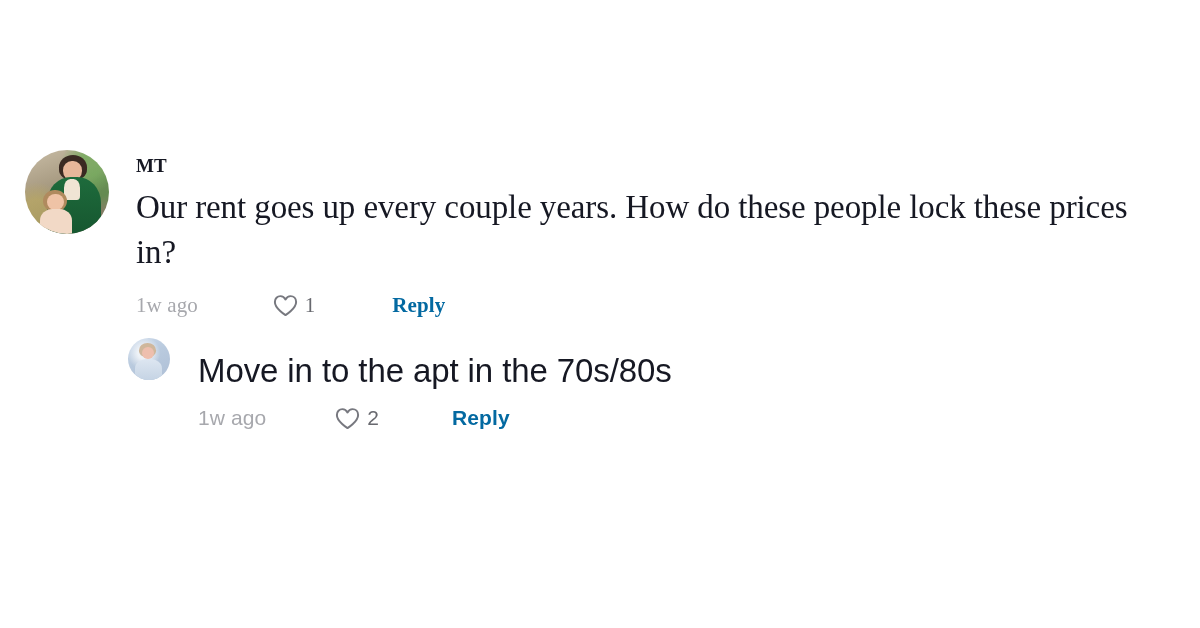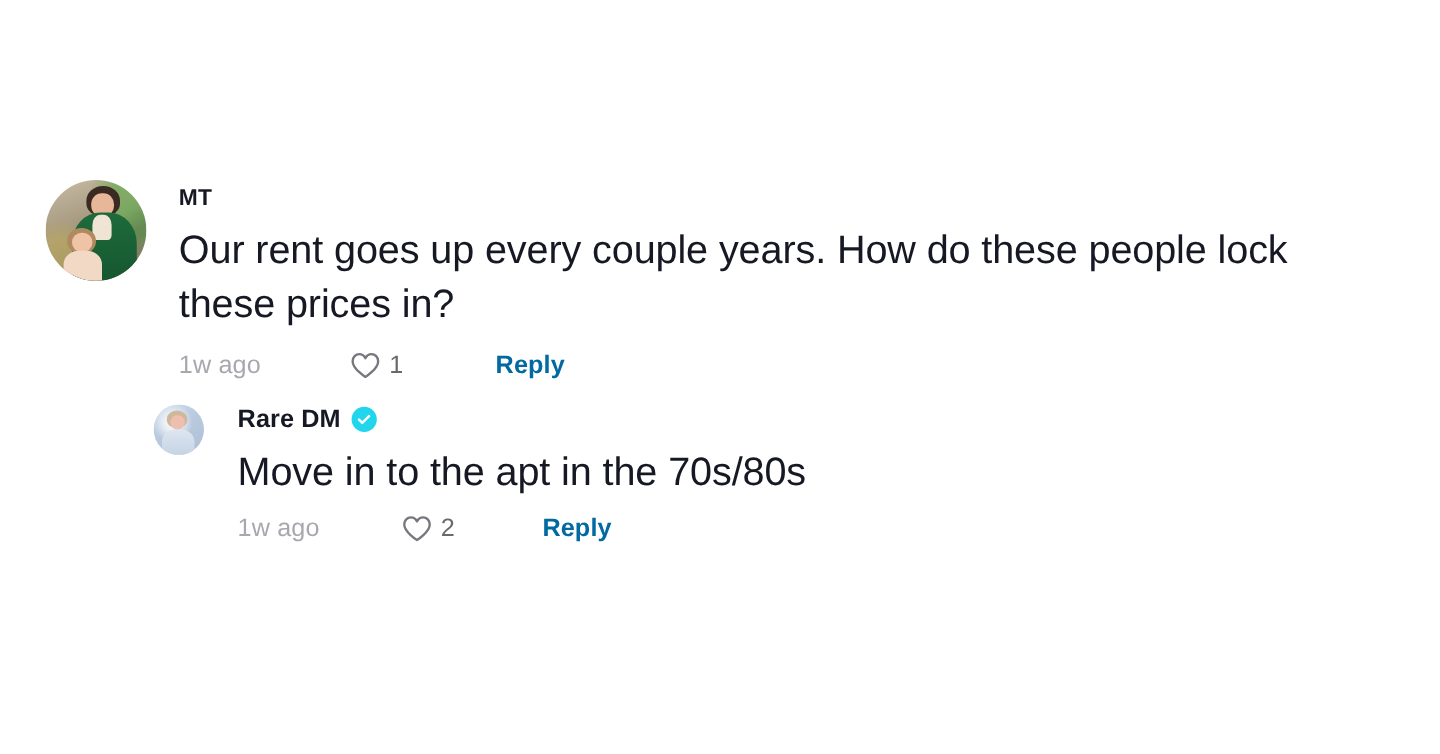--- a/index.html
+++ b/index.html
@@ -21,21 +21,22 @@
     position: absolute;
     left: 0;
     top: 0;
     width: 1200px;
   }
 
   
   .comment {
     display: flex;
     align-items: flex-start;
-    padding: 150px 0 0 38px;
+    padding: 150px 0 0 25px;
+    font-family: Liberation Serif, serif;
   }
   .comment-body {
     margin-left: 27px;
     padding-top: 6px;
     max-width: 1010px;
   }
 
   
   .avatar {
     border-radius: 50%;
@@ -255,28 +256,20 @@
   <div class="reply">
 
     <div class="avatar sm av-rdm">
       <div class="r-hair"></div>
       <div class="r-face"></div>
       <div class="r-body"></div>
     </div>
 
     <div class="reply-body">
 
-      <div class="name-row">
-        <span class="username reply-name">Rare DM</span>
-        <span class="verified-badge">
-          <svg width="15" height="15" viewBox="0 0 16 16" aria-hidden="true">
-            <path d="M3.4 8.2 L6.3 11.1 L12.3 5.1" fill="none" stroke="#ffffff" stroke-width="2.2" stroke-linecap="round" stroke-linejoin="round"></path>
-          </svg>
-        </span>
-      </div>
 
       <div class="comment-text">Move in to the apt in the 70s/80s</div>
 
       <div class="meta-row">
         <span class="timestamp">1w ago</span>
 
         <span class="like-group">
           <svg class="heart-icon" width="25" height="23" viewBox="0 0 24 22" aria-hidden="true">
             <path d="M12 20.2C12 20.2 1.8 13.9 1.8 7.6C1.8 4.3 4.2 2 7.1 2C9.3 2 11.1 3.4 12 5.2C12.9 3.4 14.7 2 16.9 2C19.8 2 22.2 4.3 22.2 7.6C22.2 13.9 12 20.2 12 20.2Z" fill="none" stroke="#77787f" stroke-width="1.9" stroke-linejoin="round"></path>
           </svg>

